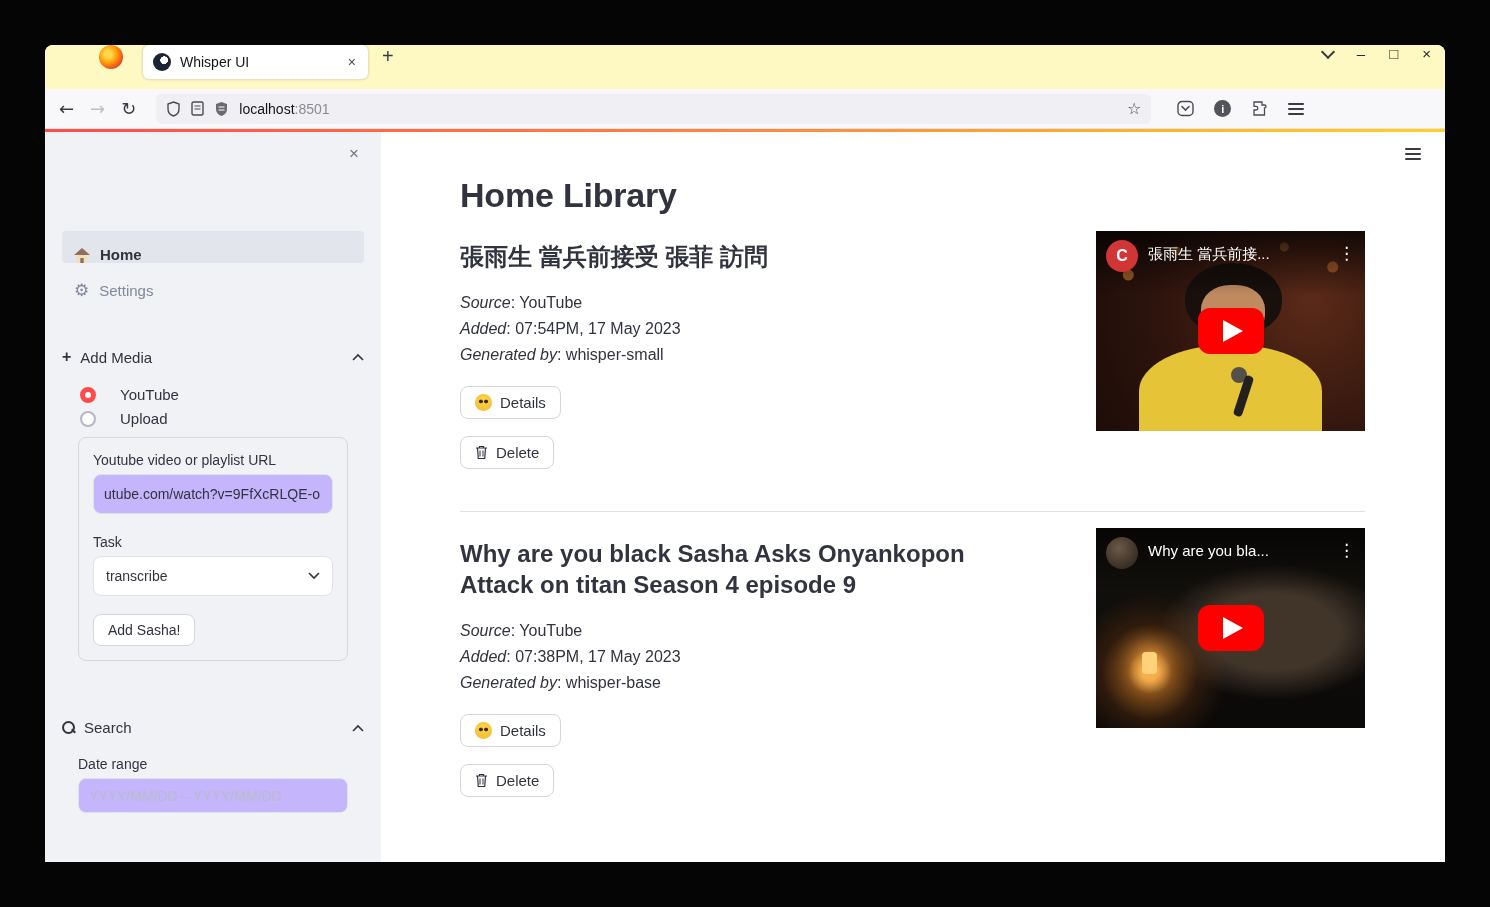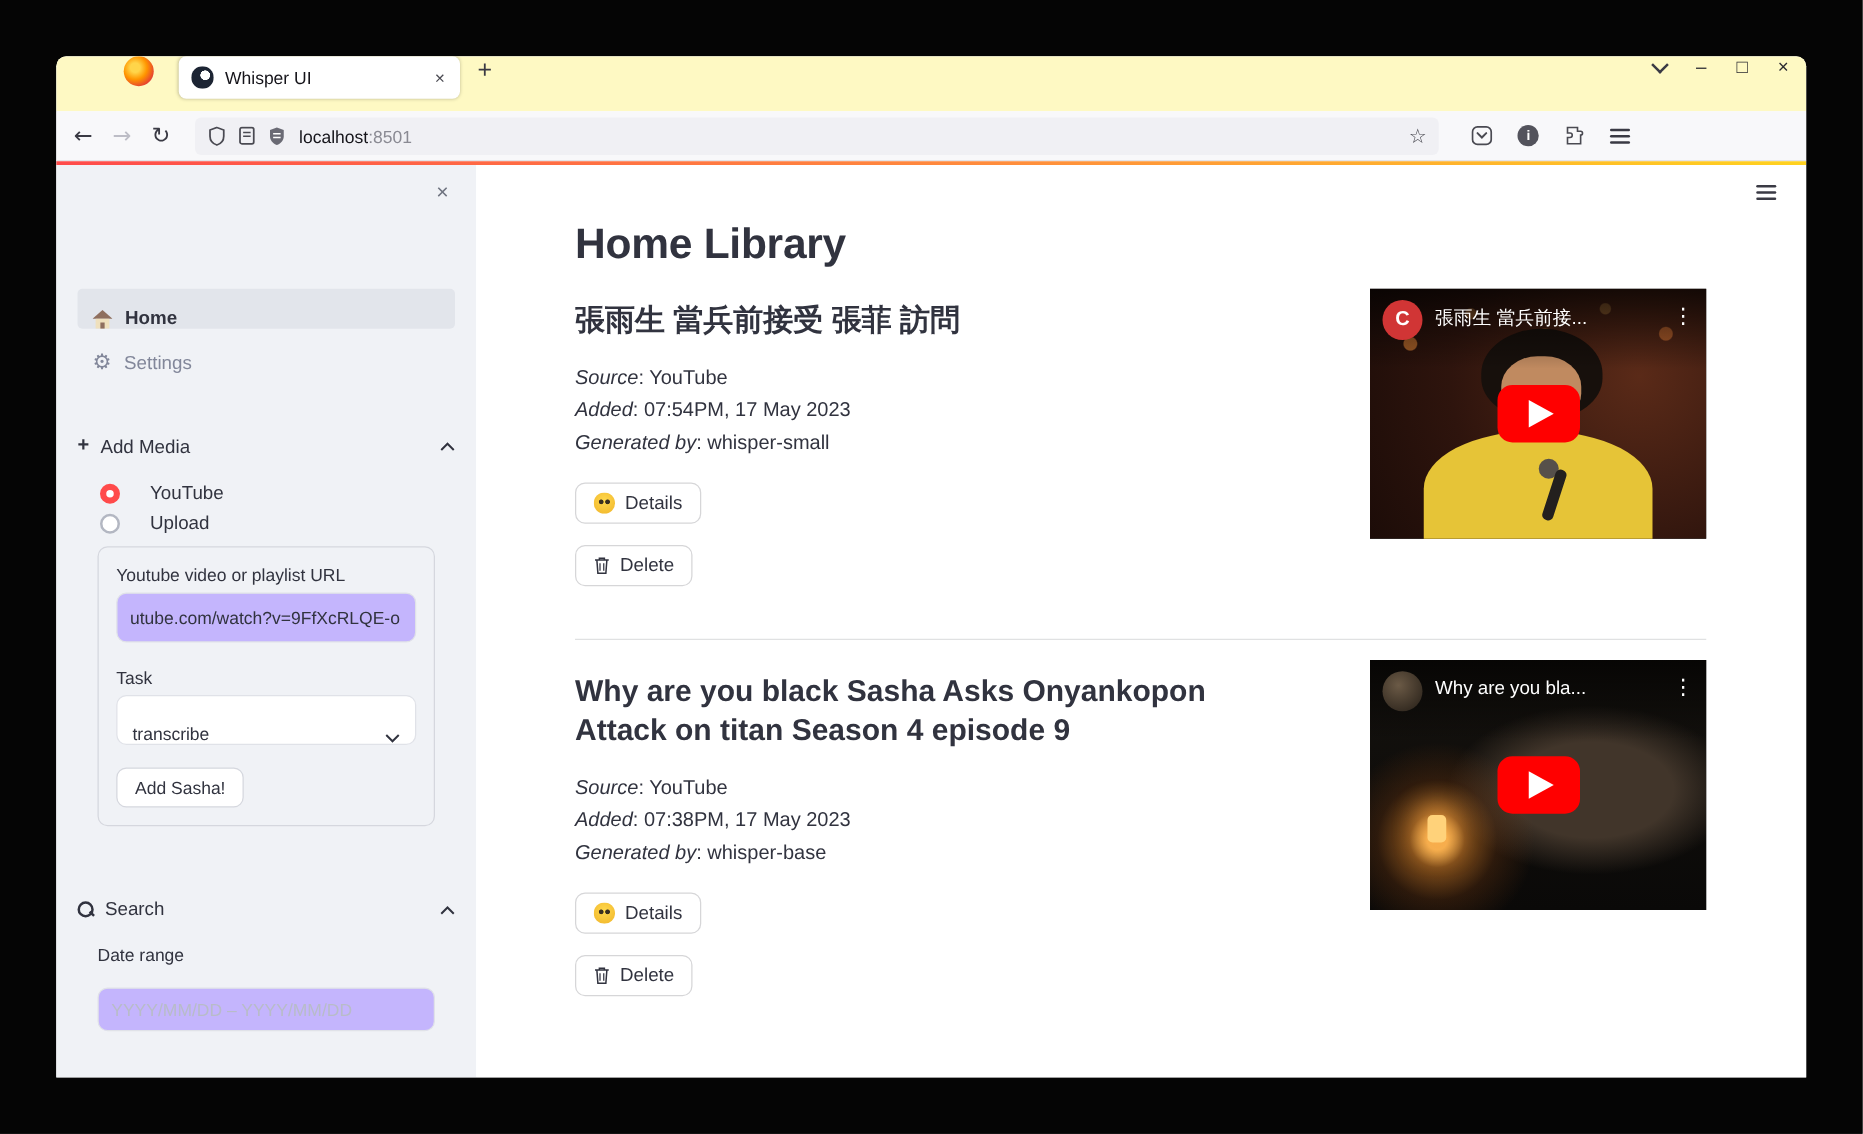--- a/index.html
+++ b/index.html
@@ -67,29 +67,29 @@
   .radio-row{display:flex;align-items:flex-end;gap:24px;font-size:15px;color:#31333f}
   .rdot{width:16px;height:16px;border-radius:50%;background:#fff;border:2px solid #b3b7c2;flex:0 0 auto}
   .rdot.sel{border:5px solid #ff4b4b}
 
   .formbox{margin:10px 0 0 16px;width:270px;border:1px solid #d5d7de;border-radius:8px;padding:14px}
   .wlabel{font-size:14px;color:#31333f}
   .tinput{margin-top:6px;width:100%;height:40px;background:#c4b5fd;border:1px solid #e0e2e8;border-radius:8px;
     padding:0 10px;font-size:14px;color:#31333f;font-family:inherit;outline:none}
   .tinput::placeholder{color:#b8bcc8}
   .selectbox{margin-top:6px;height:40px;background:#fff;border:1px solid #e0e2e8;border-radius:8px;
-    display:flex;align-items:flex-end;padding:0 12px;font-size:14px}
+    display:flex;align-items:center;padding:0 12px;font-size:14px}
   .selectbox .caret{margin-left:auto}
   .mt20{margin-top:20px}
   .st-small-btn{margin-top:18px;display:inline-block;padding:7px 14px;background:#fff;
     border:1px solid #d5d7de;border-radius:8px;font-size:14px;color:#31333f;font-family:inherit}
 
   .search-body{margin-left:16px}
   .search-body .wlabel{margin-top:20px}
-  .dateinput{margin-top:18px;width:270px;height:35px}
+  .dateinput{margin-top:6px;width:270px;height:35px}
 
   
   .main{flex:1;position:relative;background:#fff;overflow:hidden}
   .main-burger{position:absolute;top:16px;right:24px}
   .content{padding:44px 80px 0 79px}
   h1.pg{font-size:34px;font-weight:700;letter-spacing:-.2px}
   .entry{display:flex;justify-content:space-between;align-items:flex-start;margin-top:26px}
   .entry-left{width:560px}
   .entry-left h2{font-size:24px;font-weight:700;line-height:1.3}
   .meta{margin-top:18px;font-size:16px;line-height:1.62}

